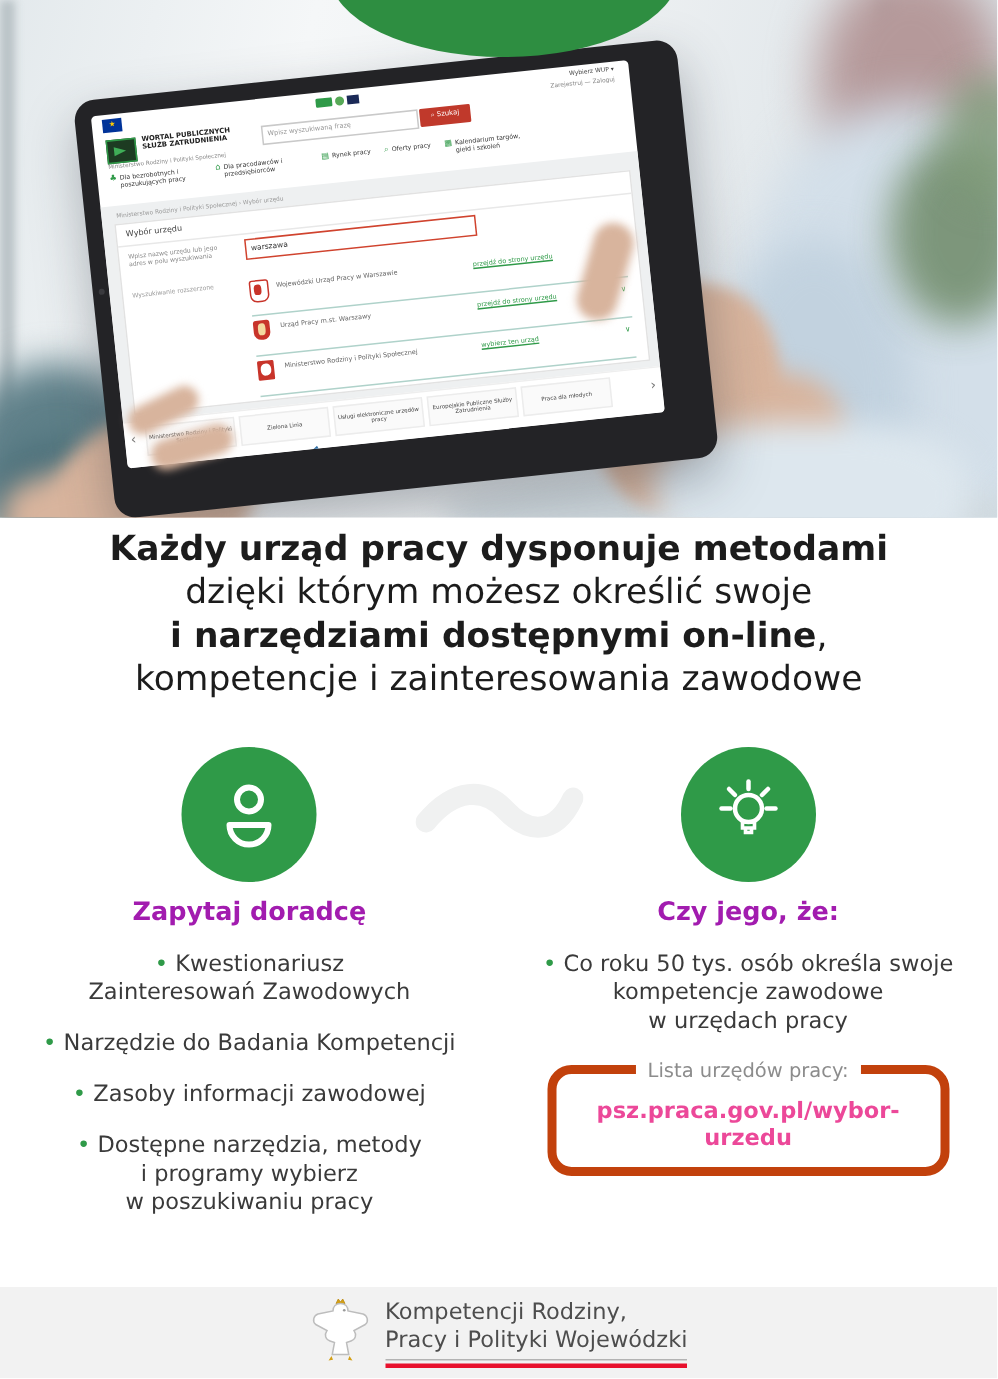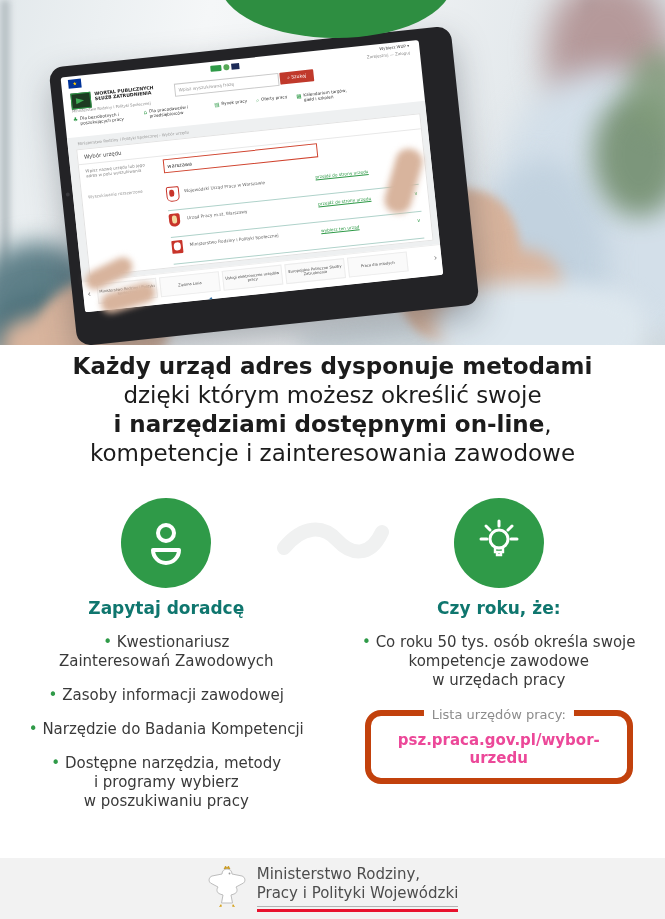--- a/index.html
+++ b/index.html
@@ -85,21 +85,21 @@
   
   .headline{position:absolute;left:0;top:352px;width:665px;text-align:center;color:#1c1c1c;
             font-size:23px;line-height:29px;}
   .headline .b{font-weight:bold;}
 
   
   .columns{position:absolute;left:0;top:490px;width:665px;height:360px;display:flex;}
   .col{flex:1;text-align:center;}
   .icon-circle{width:90px;height:90px;border-radius:50%;background:#2f9a48;margin:8px auto 10px;
                display:flex;align-items:center;justify-content:center;}
-  .col-title{color:#0f766e;font-weight:bold;font-size:17px;line-height:21px;margin-bottom:14px;}
+  .col-title{color:#a21caf;font-weight:bold;font-size:17px;line-height:21px;margin-bottom:14px;}
   .bullet{font-size:15px;line-height:19px;color:#3a3a3a;margin-bottom:15px;}
   .dot{color:#2f9a48;}
   .wave{position:absolute;left:50%;top:22px;transform:translateX(-50%);z-index:0;}
   .infobox{position:relative;width:268px;margin:20px auto 0;border:6px solid #c2410c;border-radius:16px;
            padding:15px 8px 11px;box-sizing:border-box;}
   .infobox-legend{position:absolute;left:50%;top:-9px;transform:translateX(-50%);background:#fff;
                   padding:0 8px;font-size:13px;color:#8c8c8c;white-space:nowrap;}
   .infobox-url{color:#ec4899;font-weight:bold;font-size:15px;}
 
   
@@ -224,21 +224,21 @@
     </div>
 
     <div class="hand lfinger1"></div>
     <div class="hand lfinger2"></div>
     <div class="hand rthumb"></div>
 
     <div class="green-ellipse"></div>
   </div>
 
   <div class="headline">
-    <div class="b">Każdy urząd adres dysponuje metodami</div>
+    <div class="b">Każdy urząd pracy dysponuje metodami</div>
     <div>dzięki którym możesz określić swoje</div>
     <div><span class="b">i narzędziami dostępnymi on-line</span><span>,</span></div>
     <div>kompetencje i zainteresowania zawodowe</div>
   </div>
 
   <div class="columns">
     <div class="wave">
       <svg width="112" height="56" viewBox="0 0 112 56">
         <path d="M7 36 C 26 13, 46 13, 60 28 S 93 46, 105 20" fill="none" stroke="#f0f1f1" stroke-width="14" stroke-linecap="round"></path>
       </svg>
@@ -254,25 +254,25 @@
       <div class="col-title">
         <div>Zapytaj doradcę</div>
       </div>
       <div class="bullet">
         <span class="dot">•</span>
         <span>Kwestionariusz</span><br>
         <span>Zainteresowań Zawodowych</span>
       </div>
       <div class="bullet">
         <span class="dot">•</span>
+        <span>Narzędzie do Badania Kompetencji</span>
+      </div>
+      <div class="bullet">
+        <span class="dot">•</span>
         <span>Zasoby informacji zawodowej</span>
-      </div>
-      <div class="bullet">
-        <span class="dot">•</span>
-        <span>Narzędzie do Badania Kompetencji</span>
       </div>
       <div class="bullet">
         <span class="dot">•</span>
         <span>Dostępne narzędzia, metody</span><br>
         <span>i programy wybierz</span><br>
         <span>w poszukiwaniu pracy</span>
       </div>
     </div>
 
     <div class="col">
@@ -282,21 +282,21 @@
             <circle cx="25" cy="21" r="9"></circle>
             <path d="M21 30 h8 v4 h-8 z M23 34 h4 v3 h-4 z" stroke-width="2.4"></path>
             <line x1="25" y1="3" x2="25" y2="8"></line>
             <line x1="7" y1="21" x2="13" y2="21"></line>
             <line x1="37" y1="21" x2="43" y2="21"></line>
             <line x1="12" y1="8" x2="16" y2="12"></line>
             <line x1="38" y1="8" x2="34" y2="12"></line>
           </g>
         </svg>
       </div>
-      <div class="col-title">Czy roku, że:</div>
+      <div class="col-title">Czy jego, że:</div>
       <div class="bullet">
         <span class="dot">•</span>
         <span>Co roku 50 tys. osób określa swoje</span><br>
         <span>kompetencje zawodowe</span><br>
         <span>w urzędach pracy</span>
       </div>
       <div class="infobox">
         <div class="infobox-legend">Lista urzędów pracy:</div>
         <div class="infobox-url">psz.praca.gov.pl/wybor-urzedu</div>
       </div>
@@ -306,21 +306,21 @@
   <div class="footer">
     <div>
       <svg width="40" height="46" viewBox="0 0 40 46">
         <path d="M17 5 l1.5 -3 1.5 2 1.5 -2 1.5 3 z" fill="#d4a017" stroke="#b8860b" stroke-width="0.5"></path>
         <path d="M20 5 c3 0 5 2 5 5 l10 2 c3 1 4 5 1.5 7 l-7.5 4 c2 3 1 6 -2 7 l-3 1 1.5 8 h-11 l1.5 -8 -3 -1 c-3 -1 -4 -4 -2 -7 l-7.5 -4 c-2.5 -2 -1.5 -6 1.5 -7 l10 -2 c0 -3 2 -5 5 -5 z" fill="#ffffff" stroke="#bdbdbd" stroke-width="1"></path>
         <circle cx="22.5" cy="9.5" r="0.9" fill="#9a9a9a"></circle>
         <path d="M14 40 l-2 3 3 -0.5 z M26 40 l2 3 -3 -0.5 z" fill="#d4a017"></path>
       </svg>
     </div>
     <div class="ministry-text">
-      <div>Ministerstwo Rodziny,</div>
+      <div>Kompetencji Rodziny,</div>
       <div>Pracy i Polityki Wojewódzki</div>
       <div class="flagline">
         <div class="flagline-red"></div>
       </div>
     </div>
   </div>
 
 </div>
 
 </body></html>

